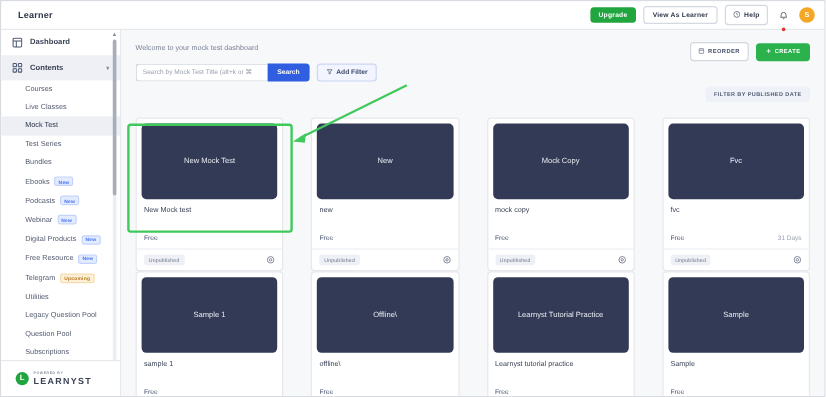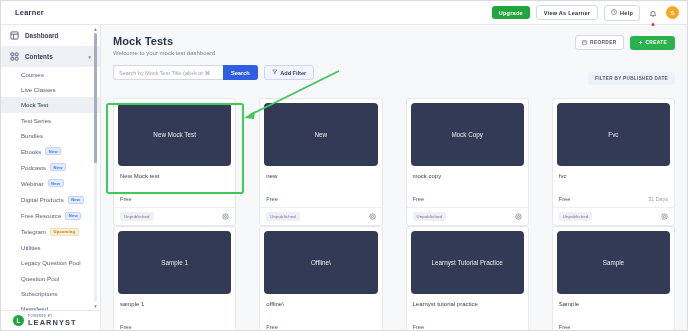--- a/index.html
+++ b/index.html
@@ -112,21 +112,21 @@
   .sb-scrollbar .track { position:absolute; top:6px; bottom:6px; left:0; width:3.5px; background:#eceef2; border-radius:2px;}
   .sb-scrollbar .thumb {
     position: absolute; top: 6px; left: 0; width: 3.5px; height: 130px;
     background: #a8adba; border-radius: 2px;
   }
   .sb-arrow { position:absolute; left:-0.5px; font-size:5px; color:#8a90a2; }
   .sb-arrow.up { top: -1px; }
   .sb-arrow.down { bottom: -1px; }
 
   .sb-footer {
-    position: absolute; left: 0; right: 0; bottom: 0; height: 20px;
+    position: absolute; left: 0; right: 0; bottom: 0; height: 30px;
     border-top: 1px solid #e6e8ec; background: #fff;
     display: flex; align-items: center; gap: 4px; padding-left: 12px;
   }
   .ly-logo {
     width: 11px; height: 11px; border-radius: 50%;
     background: #21a53f; color:#fff;
     display:flex; align-items:center; justify-content:center;
     font-size: 6.5px; font-weight: bold;
   }
   .ly-txt { line-height: 1; }
@@ -366,21 +366,20 @@
       <div class="ly-txt">
         <span class="ly-powered">POWERED BY</span>
         <span class="ly-name">LEARNYST</span>
       </div>
     </div>
   </div>
 
   <div class="main">
     <div class="main-inner">
 
-      <div class="page-title">Mock Tests</div>
       <div class="page-sub">Welcome to your mock test dashboard</div>
 
       <div class="toolbar-right">
         <button class="btn-reorder">
           <span>
             <svg viewBox="0 0 16 16" width="5" height="5" fill="none" stroke="#4a5570" stroke-width="1.6">
               <rect x="1.8" y="1.8" width="12.4" height="12.4" rx="1.4"></rect>
                 <path d="M1.8 6h12.4"></path>
             </svg>
           </span>

